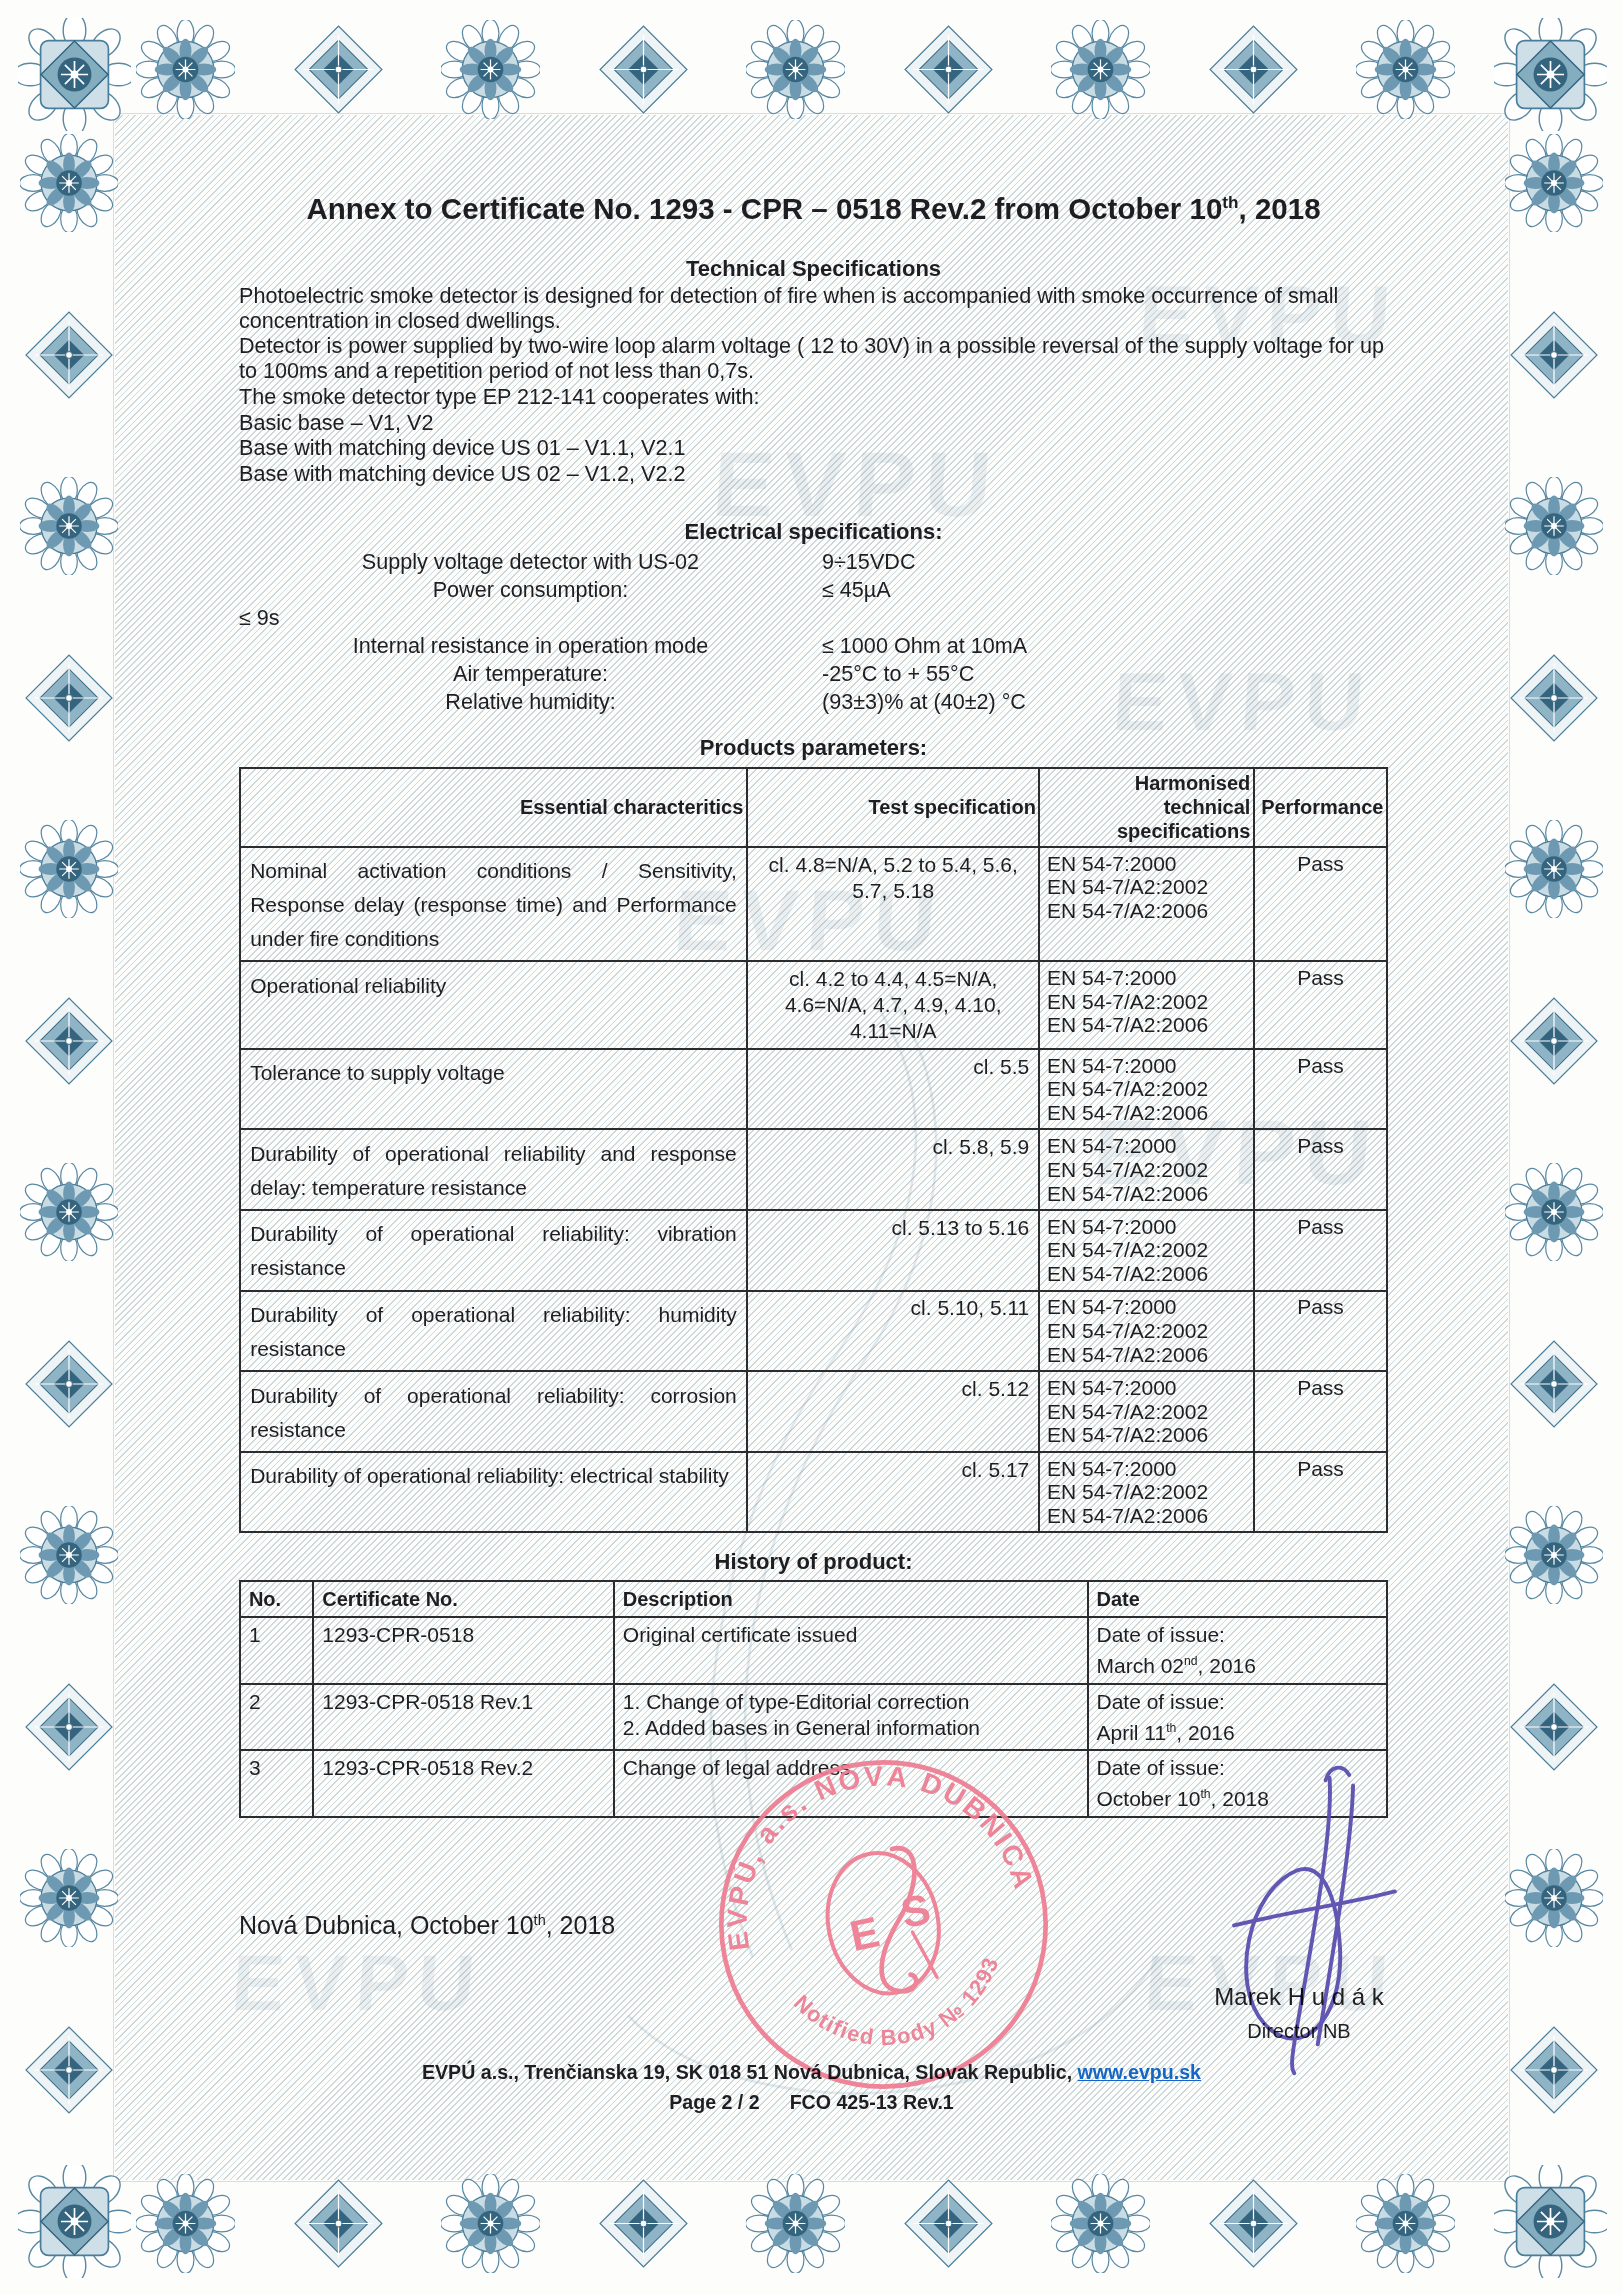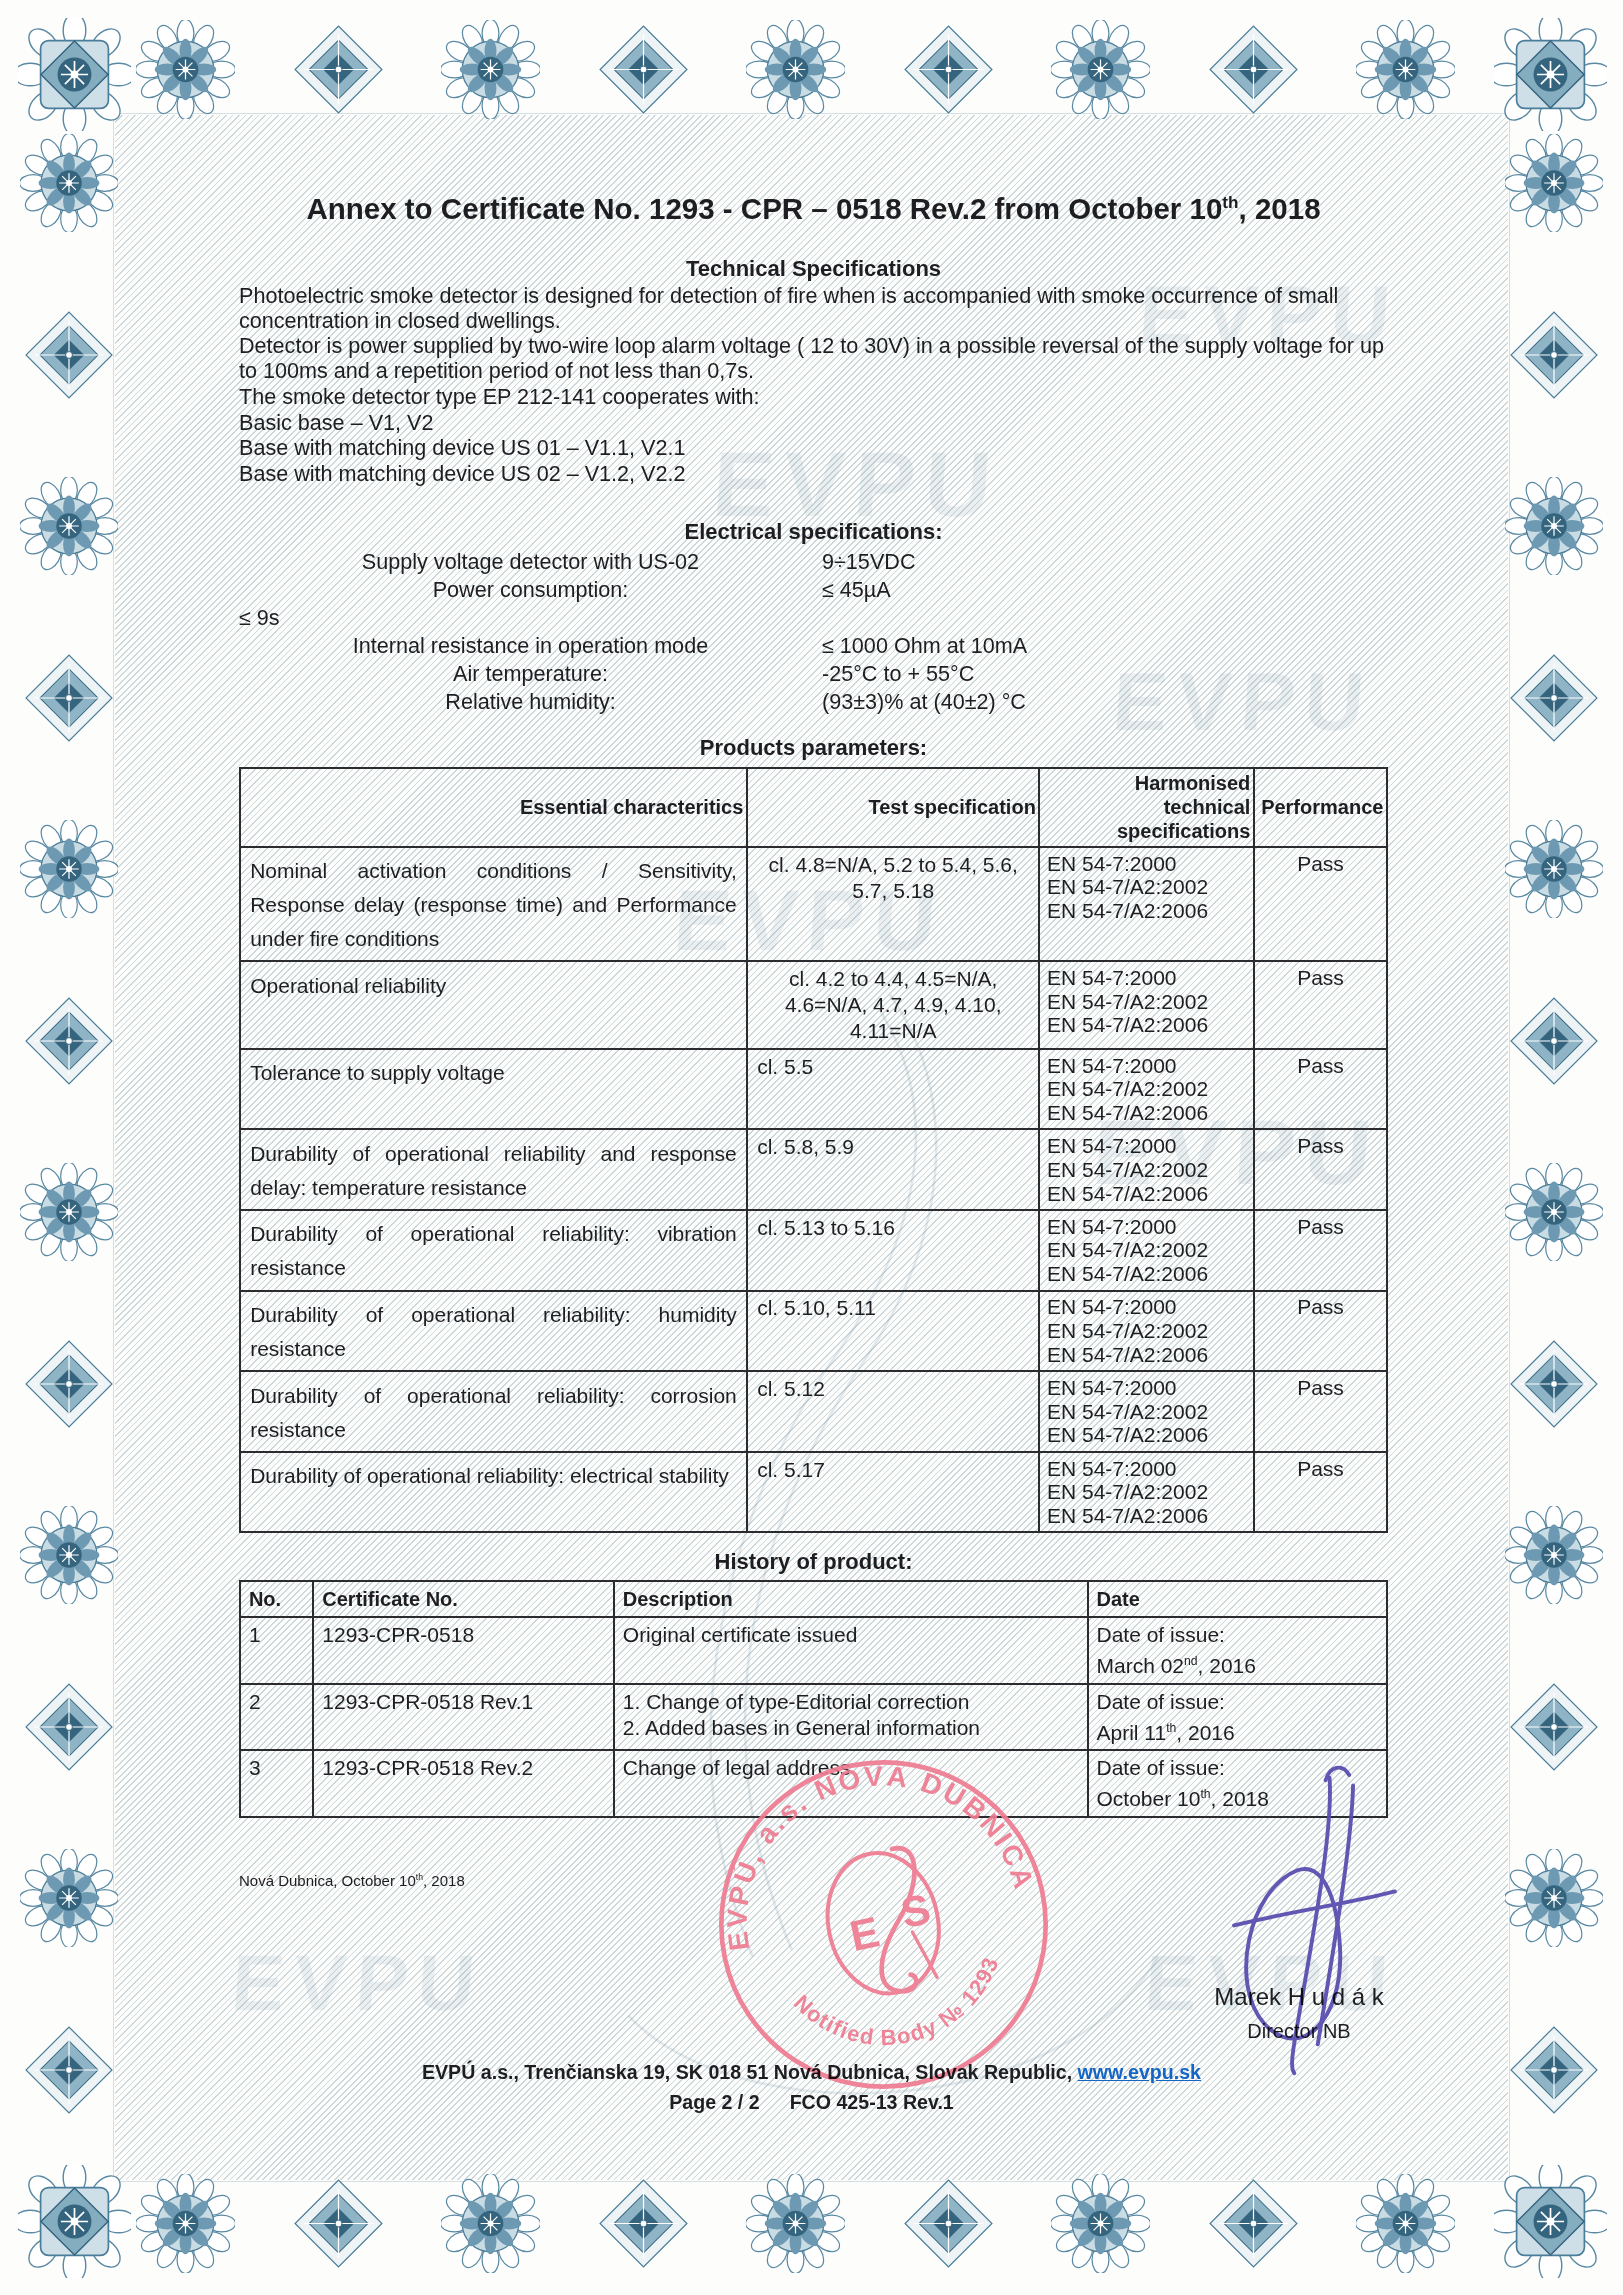--- a/index.html
+++ b/index.html
@@ -36,32 +36,32 @@
   .elec { margin-top:33px; }
   .elec-rows { margin-top:2.6px; }
   .elec-row { display:flex; font-size:21.6px; line-height:28px; }
   .elec-label { width:583px; flex:none;text-align:center; }
 
   .products { margin-top:19.6px; }
   table { width:100%; border-collapse:collapse; table-layout:fixed; margin-top:5.2px; background:transparent; }
   th, td { border:2px solid #2b2b30; font-size:21px; vertical-align:top; padding:3.9px 9.2px; }
   th { text-align:right; vertical-align:middle; line-height:24px; padding:2.6px 2.6px; font-size:20px; }
   td.c1 { text-align:justify; line-height:34px; padding-top:6.5px; }
-  td.c2 { line-height:26px; }
+  td.c2 { line-height:26px;text-align:right; }
   td.c2.ctr { text-align:center; }
   td.c3 { line-height:23.6px; padding-left:6.5px; padding-right:2.6px; }
   td.c3 span, td.cdesc span, td.cdate span.blk { display:block; }
   td.c4 { text-align:center; }
 
   .history { margin-top:15.7px; }
   .history th { text-align:left; padding:3.9px 7.9px; line-height:26px; }
   .history td { line-height:26px; padding:3.9px 7.9px; }
 
   .bottom { position:absolute; inset:0; z-index:3; }
-  .place-date { position:absolute; left:239px; top:1872px; font-size:15px;text-align:right; }
+  .place-date { position:absolute; left:239px; top:1911px; font-size:25px;text-align:right; }
   .sign-block { position:absolute; left:1155px; top:1983px; width:288px; text-align:center; }
   .sign-name { font-size:24px; }
   .sign-role { font-size:20px; margin-top:9.2px; }
   .footer { position:absolute; left:0; width:100%; text-align:center; font-weight:bold; font-size:19.6px; }
   .footer.l1 { top:2061px; }
   .footer.l2 { top:2091px; }
   .footer .lnk { color:#1566c4; text-decoration:underline; }
   .footer .gap { display:inline-block; width:30px; }
 
   .stamp { position:absolute; left:710px; top:1751px; width:347px; height:347px; z-index:4;

